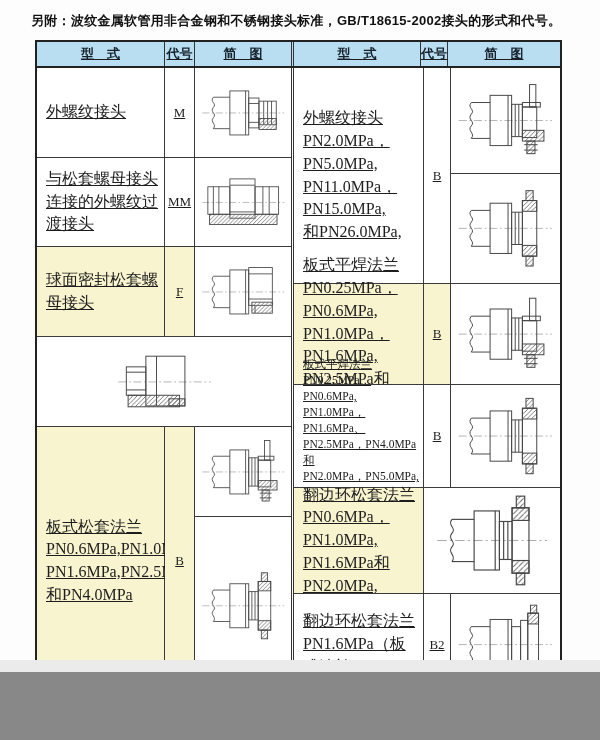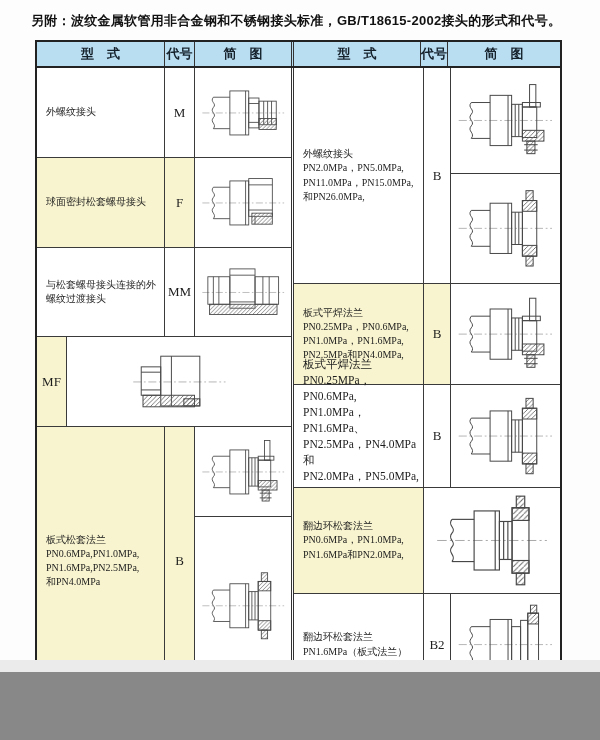--- a/index.html
+++ b/index.html
@@ -9,41 +9,41 @@
     font-family:"Liberation Serif", serif; color:#1d1d1d; overflow:hidden;
     margin:0 auto;
   }
   .title {
     position:absolute; left:31px; top:12px; width:540px;
     font-family:"Liberation Sans", sans-serif; font-weight:bold;
     font-size:13px; color:#111; letter-spacing:0.3px;
   }
   .tbl {
     position:absolute; left:35px; top:40px; width:527px; height:657px;
-    border:2px solid #222; display:flex; flex-direction:column; background:#fff;
+    border:2px solid #222; display:flex; flex-direction:column; background:#fff;text-decoration:underline;
   }
   .hdr { display:flex; height:26px; flex:0 0 26px; border-bottom:2px solid #222; background:#b9ddf1; }
   .hcell {
     display:flex; align-items:center; justify-content:center;
     font-weight:bold; font-size:13px; color:#15222c;
   }
   .hsep { border-right:1px solid #333; }
   .hdbl { border-left:3px double #333; }
   .w-type-l { width:128px; } .w-code-l { width:30px; } .w-diag-l { width:96px; }
   .w-type-r { width:130px; } .w-code-r { width:27px; } .w-diag-r { flex:1; }
   .tbody { display:flex; flex:1; min-height:0; }
   .half { display:flex; flex-direction:column; }
   .half.left { width:254px; }
   .half.right { flex:1; border-left:3px double #333; }
   .row { display:flex; border-bottom:1px solid #3a3a3a; min-height:0; }
   .row:last-child { border-bottom:none; }
   .cell { min-height:0; }
   .ctype {
     display:flex; align-items:center; padding:4px 4px 4px 9px;
-    font-size:10px; line-height:1.42; border-right:1px solid #3a3a3a; background:#fff;
+    font-size:16px; line-height:1.42; border-right:1px solid #3a3a3a; background:#fff;
   }
   .ctype span { white-space:pre-line; }
   .ccode {
     display:flex; align-items:center; justify-content:center;
     font-size:13px; border-right:1px solid #3a3a3a; background:#fff;
   }
   .hl { background:#f8f4cf; }
   .cdiag { flex:1; display:flex; flex-direction:column; background:#fff; }
   .dsub { display:flex; align-items:center; justify-content:center; flex:1; min-height:0; padding:2px; }
   .dsub.split-first { border-bottom:1px solid #3a3a3a; }
@@ -207,50 +207,49 @@
           <div class="cell ccode w-code-l">M</div>
           <div class="cell cdiag">
             <div class="dsub">
                 <svg viewBox="0 0 110 90">
                   <use href="#male-thread-fitting"></use>
                 </svg>
               </div>
           </div>
         </div>
 
+        <div class="row lr2">
+          <div class="cell ctype w-type-l">
+              <span>与松套螺母接头连接的外螺纹过渡接头</span>
+            </div>
+          <div class="cell ccode w-code-l">MM</div>
+          <div class="cell cdiag">
+            <div class="dsub">
+                <svg viewBox="0 0 110 90">
+                  <use href="#hex-nipple-adapter"></use>
+                </svg>
+              </div>
+          </div>
+        </div>
+
         <div class="row lr1">
           <div class="cell ctype w-type-l hl">
               <span>球面密封松套螺母接头</span>
             </div>
           <div class="cell ccode w-code-l hl">F</div>
           <div class="cell cdiag">
             <div class="dsub">
                 <svg viewBox="0 0 110 90">
                   <use href="#loose-nut-fitting"></use>
                 </svg>
               </div>
           </div>
         </div>
 
-        <div class="row lr2">
-          <div class="cell ctype w-type-l">
-              <span>与松套螺母接头连接的外螺纹过渡接头</span>
-            </div>
-          <div class="cell ccode w-code-l">MM</div>
-          <div class="cell cdiag">
-            <div class="dsub">
-                <svg viewBox="0 0 110 90">
-                  <use href="#hex-nipple-adapter"></use>
-                </svg>
-              </div>
-          </div>
-        </div>
-
         <div class="row lr3">
-          <div class="cell ccode w-code-l hl">MF</div>
           <div class="cell cdiag">
             <div class="dsub">
                 <svg viewBox="0 0 110 90">
                   <use href="#hex-socket-adapter"></use>
                 </svg>
               </div>
           </div>
         </div>
 
 

